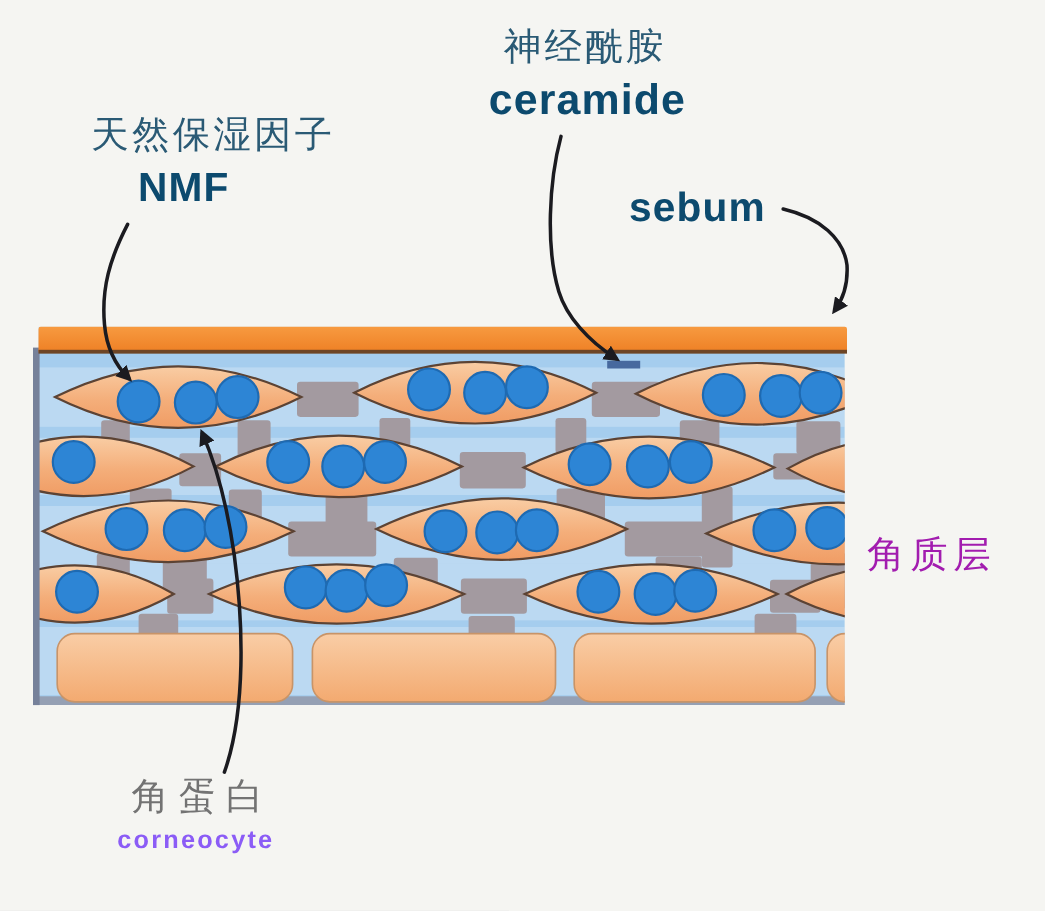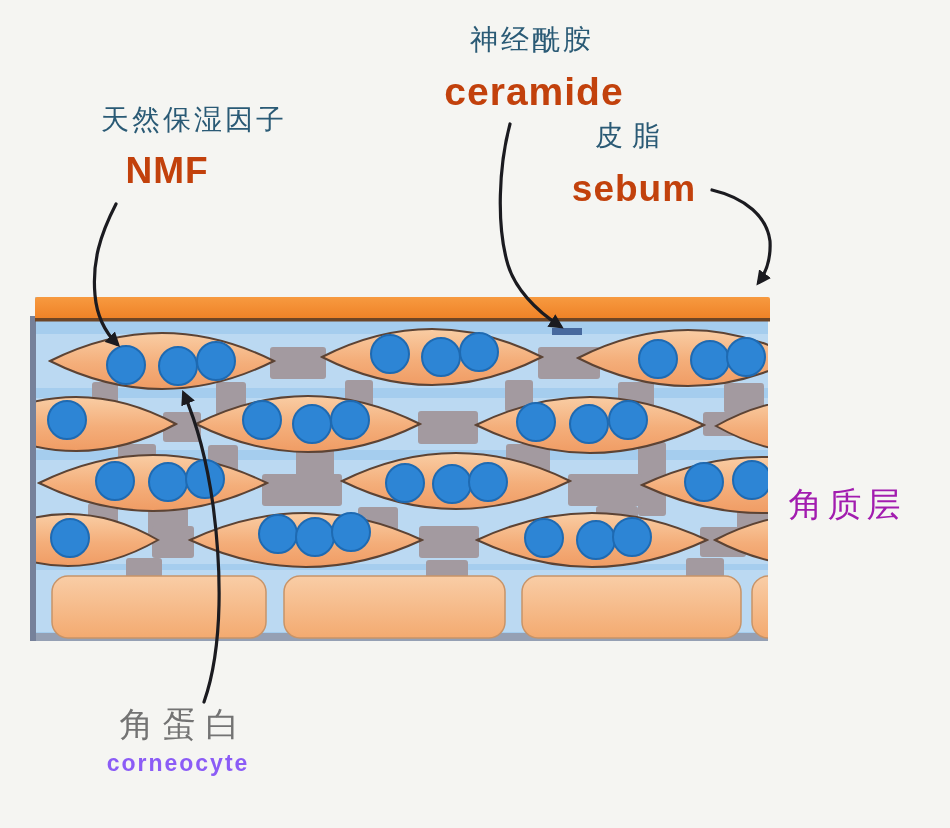--- a/index.html
+++ b/index.html
@@ -3,22 +3,22 @@
 <meta charset="utf-8">
 <style>
   html,body{margin:0;padding:0;background:#e9e9e7;}
   #screen{
     position:relative;width:950px;height:828px;overflow:hidden;
     background:#f5f5f2;
     font-family:"Liberation Sans","DejaVu Sans",sans-serif;
   }
   #scene{position:absolute;left:0;top:0;width:950px;height:828px;}
   .lbl{position:absolute;transform:translateX(-50%);white-space:nowrap;text-align:center;line-height:1.1;}
-  .cjk{color:#2a5a75;font-size:28px;letter-spacing:3px;}
-  .teal{color:#c2410c;font-size:37px;font-weight:bold;letter-spacing:1px;}
+  .cjk{color:#2a5a75;font-size:34px;letter-spacing:3px;}
+  .teal{color:#0c4a6e;font-size:37px;font-weight:bold;letter-spacing:1px;}
   #lbl-nmf-cn{left:170px;top:105px;margin-left:24px;}
   #lbl-nmf-en{left:167px;top:151px;}
   #lbl-cer-cn{left:532px;top:25px;}
   #lbl-cer-en{left:534px;top:71px;font-size:39px;}
   #lbl-seb-cn{left:632px;top:121px;letter-spacing:9px;}
   #lbl-seb-en{left:634px;top:169px;}
   #lbl-sc{left:847px;top:486px;color:#a21caf;font-size:34px;letter-spacing:5px;}
   #lbl-corn-cn{left:184px;top:706px;color:#737373;font-size:34px;letter-spacing:9px;}
   #lbl-corn-en{left:178px;top:751px;color:#8b5cf6;font-size:23px;font-weight:600;letter-spacing:2px;}
   #watermark{position:absolute;right:38px;top:767px;color:#c6c5ce;font-size:29px;letter-spacing:3px;white-space:nowrap;}
@@ -143,18 +143,17 @@
       <path d="M 116 204 C 100 235, 92 262, 95 295 C 97 318, 106 333, 117 344" fill="none" stroke="#1b1b20" stroke-width="3.2" stroke-linecap="round" marker-end="url(#ah)"></path>
       <path d="M 510 124 C 499 165, 496 225, 508 265 C 515 288, 535 310, 560 326" fill="none" stroke="#1b1b20" stroke-width="3.2" stroke-linecap="round" marker-end="url(#ah)"></path>
       <path d="M 712 190 C 746 198, 767 217, 770 241 C 771 259, 767 271, 759 282" fill="none" stroke="#1b1b20" stroke-width="3.2" stroke-linecap="round" marker-end="url(#ah)"></path>
       <path d="M 204 702 C 224 645, 221 565, 213 505 C 207 462, 197 424, 184 394" fill="none" stroke="#1b1b20" stroke-width="3.2" stroke-linecap="round" marker-end="url(#ah)"></path>
     </svg>
 
   <div class="lbl cjk" id="lbl-cer-cn">神经酰胺</div>
   <div class="lbl teal" id="lbl-cer-en">ceramide</div>
   <div class="lbl cjk" id="lbl-nmf-cn">天然保湿因子</div>
   <div class="lbl teal" id="lbl-nmf-en">NMF</div>
-  <div class="lbl cjk" id="lbl-seb-cn">皮脂</div>
   <div class="lbl teal" id="lbl-seb-en">sebum</div>
   <div class="lbl" id="lbl-sc">角质层</div>
   <div class="lbl" id="lbl-corn-cn">角蛋白</div>
   <div class="lbl" id="lbl-corn-en">corneocyte</div>
 </div>
 
 </body></html>

